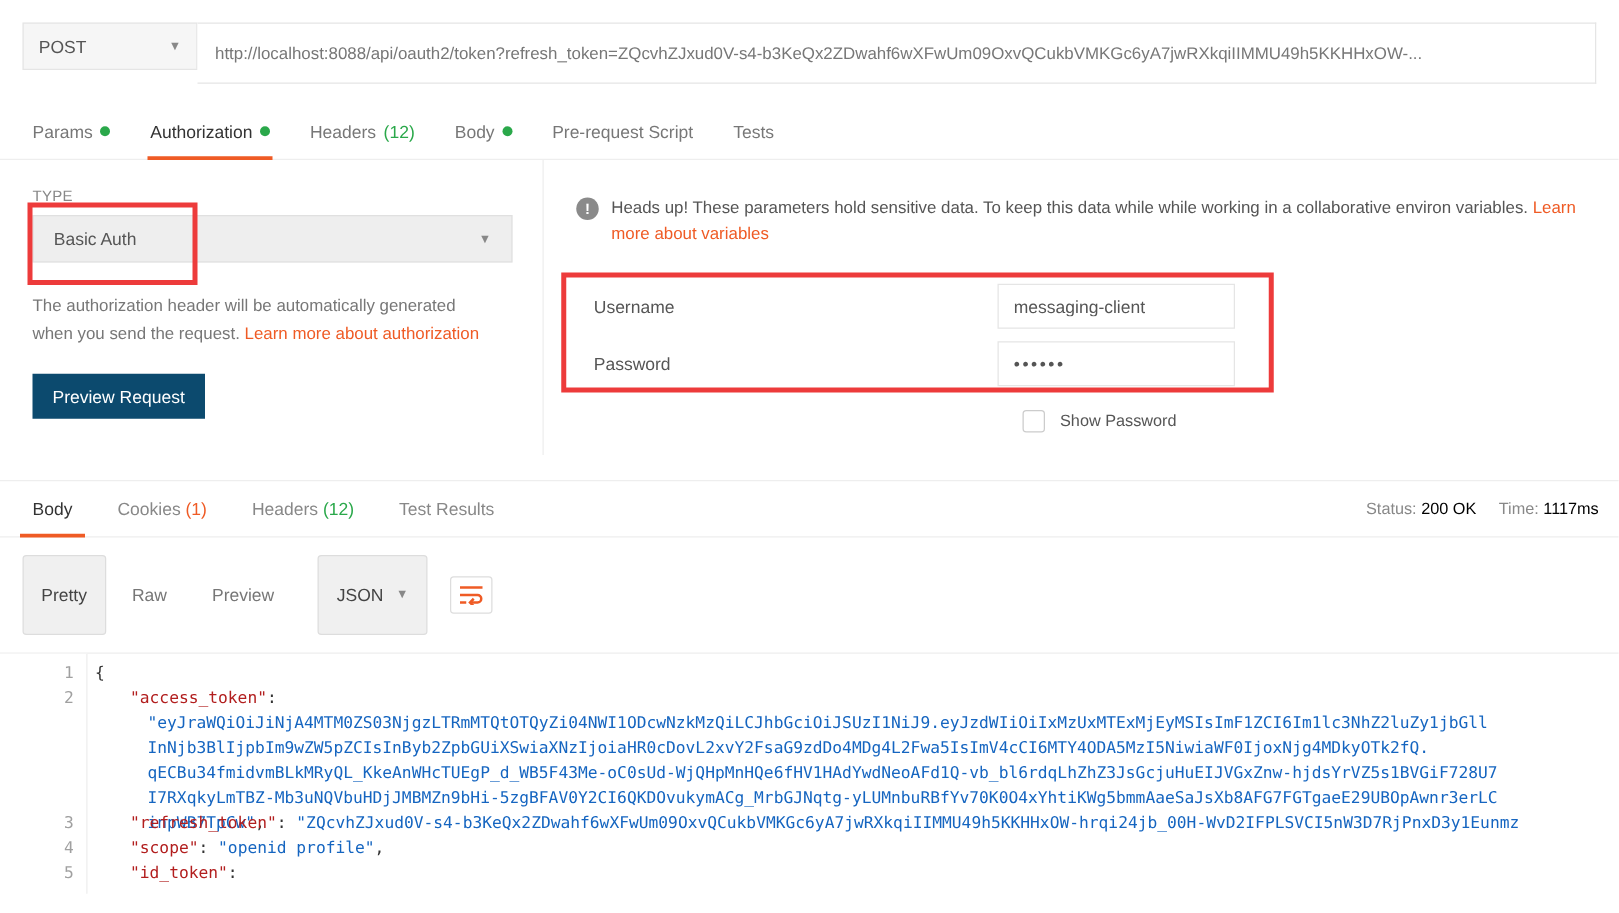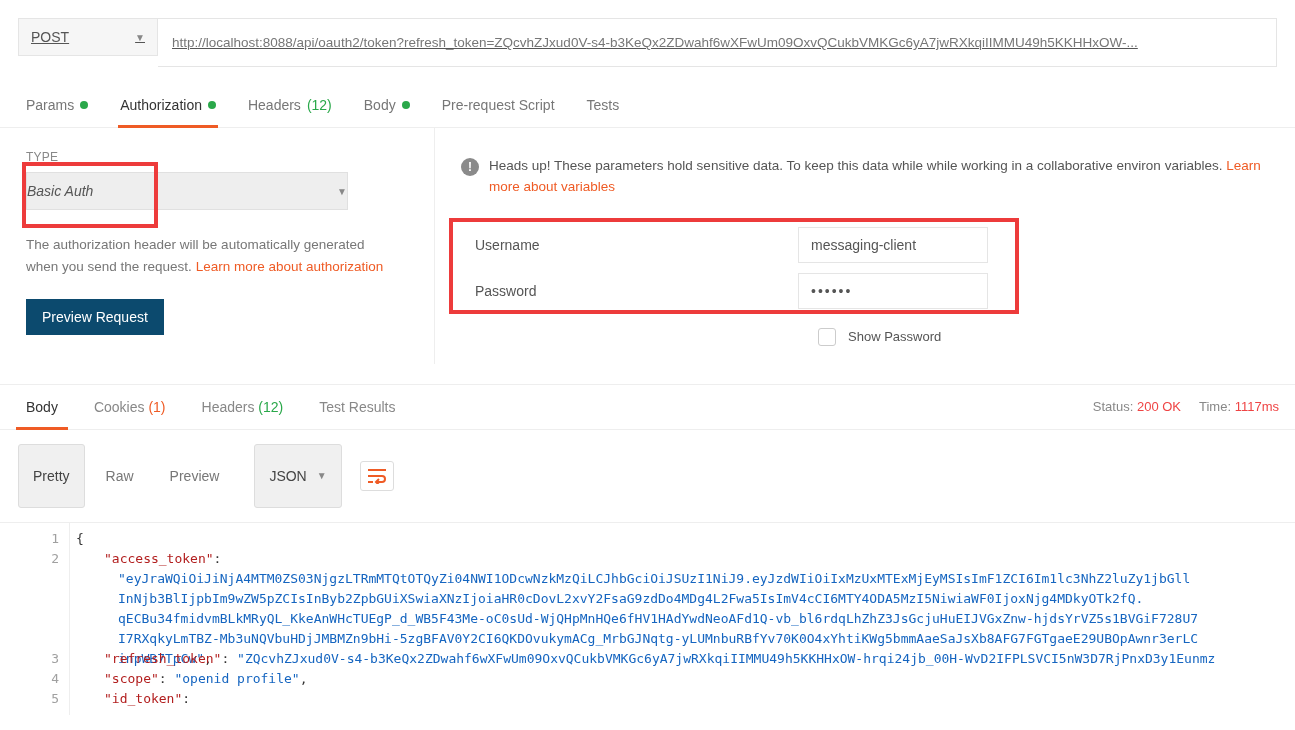--- a/index.html
+++ b/index.html
@@ -1,37 +1,37 @@
 <!DOCTYPE html>
 <html><head>
 <meta charset="utf-8">
 <style>
   * { box-sizing: border-box; margin: 0; padding: 0; }
   body { font-family: -apple-system, BlinkMacSystemFont, "Segoe UI", Helvetica, Arial, sans-serif; font-size: 13px; color: #555; background: #fff; width: 1295px; }
   
   
-  .request-bar { display: flex; align-items: stretch; padding: 18px 18px 18px 18px; gap: 0; text-decoration: underline; }
+  .request-bar { display: flex; align-items: stretch; padding: 18px 18px 18px 18px; gap: 0; }
   .method-select { display: flex; align-items: center; justify-content: space-between; background: #f6f6f6; border: 1px solid #e5e5e5; padding: 0 12px; width: 140px; height: 38px; cursor: pointer; }
   .method-select .label { color: #555; font-size: 14px; }
   .method-select .caret { font-size: 10px; color: #888; }
   .url-input { flex: 1; display: flex; align-items: center; background: #fff; border: 1px solid #e5e5e5; border-left: none; padding: 16px 14px; color: #777; font-size: 13.5px; white-space: nowrap; overflow: hidden; }
   
   
   .tabs { display: flex; gap: 28px; padding: 0 24px; border-bottom: 1px solid #eee; }
   .tab { padding: 12px 2px 14px; color: #777; cursor: pointer; position: relative; display: flex; align-items: center; gap: 6px; font-size: 14px; }
   .tab.active { color: #333; }
   .tab.active::after { content: ""; position: absolute; left: 0; right: 0; bottom: -1px; height: 3px; background: #ef5b25; }
   .dot { width: 8px; height: 8px; border-radius: 50%; background: #2aa84a; display: inline-block; }
   .count { color: #2aa84a; }
   
   
   .main { display: flex; }
   .left-pane { width: 435px; padding: 22px 26px; border-right: 1px solid #eee; }
   .left-pane .type-label { font-size: 12px; color: #888; letter-spacing: 0.2px; margin-bottom: 8px; }
-  .type-dropdown { display: flex; justify-content: space-between; align-items: center; background: #eeeeee; border: 1px solid #e0e0e0; padding: 10px 0; font-size: 14px; color: #555; width: 322px; cursor: pointer; font-style: italic; }
+  .type-dropdown { display: flex; justify-content: space-between; align-items: center; background: #eeeeee; border: 1px solid #e0e0e0; padding: 10px 16px; font-size: 14px; color: #555; width: 384px; cursor: pointer; }
   .type-dropdown .caret { font-size: 10px; color: #888; }
   .red-box-1 { border: 4px solid #ed3b3b; position: absolute; width: 136px; height: 66px; margin-top: -48px; margin-left: -4px; pointer-events: none; }
   
   .auth-note { margin-top: 24px; color: #777; line-height: 1.6; font-size: 13.5px; width: 360px; }
   .auth-note a { color: #ef5b25; text-decoration: none; cursor: pointer; }
   
   .preview-btn { display: inline-block; background: #0c4a6e; color: #fff; padding: 10px 16px; border: none; font-size: 14px; margin-top: 22px; cursor: pointer; }
   
   .right-pane { flex: 1; padding: 18px 0 18px 18px; }
   .warning-banner { display: flex; align-items: flex-start; gap: 10px; padding: 10px 8px; color: #555; line-height: 1.55; font-size: 13.5px; }
@@ -49,21 +49,21 @@
   .checkbox { width: 18px; height: 18px; border: 1px solid #ccc; border-radius: 3px; background: #fff; cursor: pointer; }
   
   
   .resp-tabs { display: flex; align-items: center; padding: 0 16px; border-top: 1px solid #eee; border-bottom: 1px solid #eee; margin-top: 20px; }
   .resp-tabs .rtab { padding: 14px 10px 14px; margin-right: 16px; color: #888; cursor: pointer; position: relative; font-size: 14px; }
   .resp-tabs .rtab.active { color: #333; }
   .resp-tabs .rtab.active::after { content: ""; position: absolute; left: 0; right: 0; bottom: -1px; height: 3px; background: #ef5b25; }
   .resp-tabs .rtab .count { color: #ef5b25; }
   .resp-tabs .rtab .count.green { color: #2aa84a; }
   .resp-meta { margin-left: auto; display: flex; gap: 18px; color: #888; font-size: 13px; }
-  .resp-meta .ok { color: #ef4444; }
+  .resp-meta .ok { color: #000000; }
   
   
   .resp-toolbar { display: flex; align-items: center; gap: 6px; padding: 14px 18px; }
   .rtbtn { padding: 23px 14px; border: 1px solid transparent; border-radius: 3px; font-size: 14px; cursor: pointer; color: #777; background: transparent; }
   .rtbtn.active { background: #f0f0f0; border-color: #ddd; color: #444; }
   .rtbtn.with-caret { display: inline-flex; align-items: center; gap: 10px; }
   .rtbtn .caret { font-size: 10px; color: #888; }
   .wrap-icon { width: 34px; height: 30px; display: inline-flex; align-items: center; justify-content: center; border: 1px solid #ddd; border-radius: 3px; margin-left: 12px; cursor: pointer; }
   .wrap-icon svg { stroke: #ef5b25; }
   

